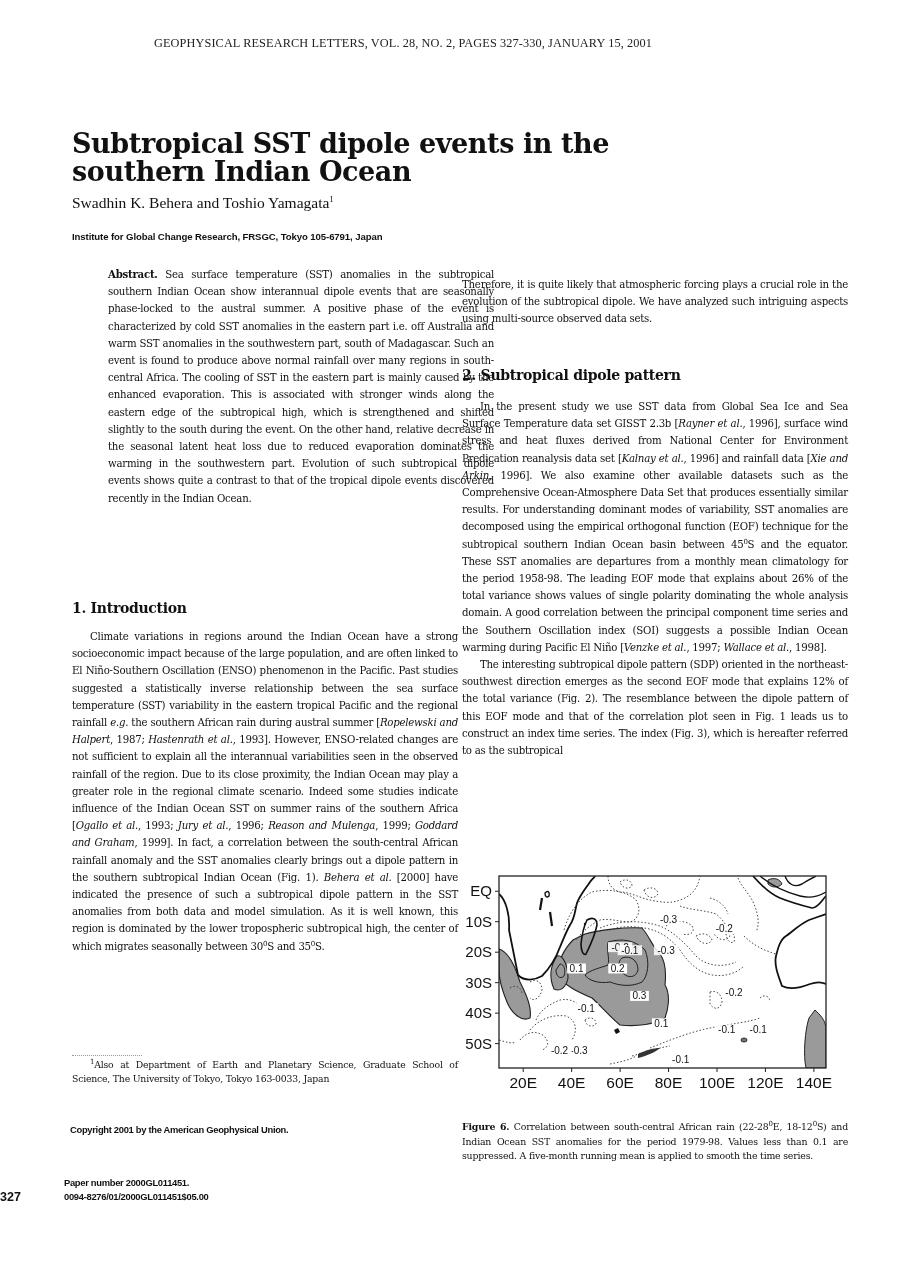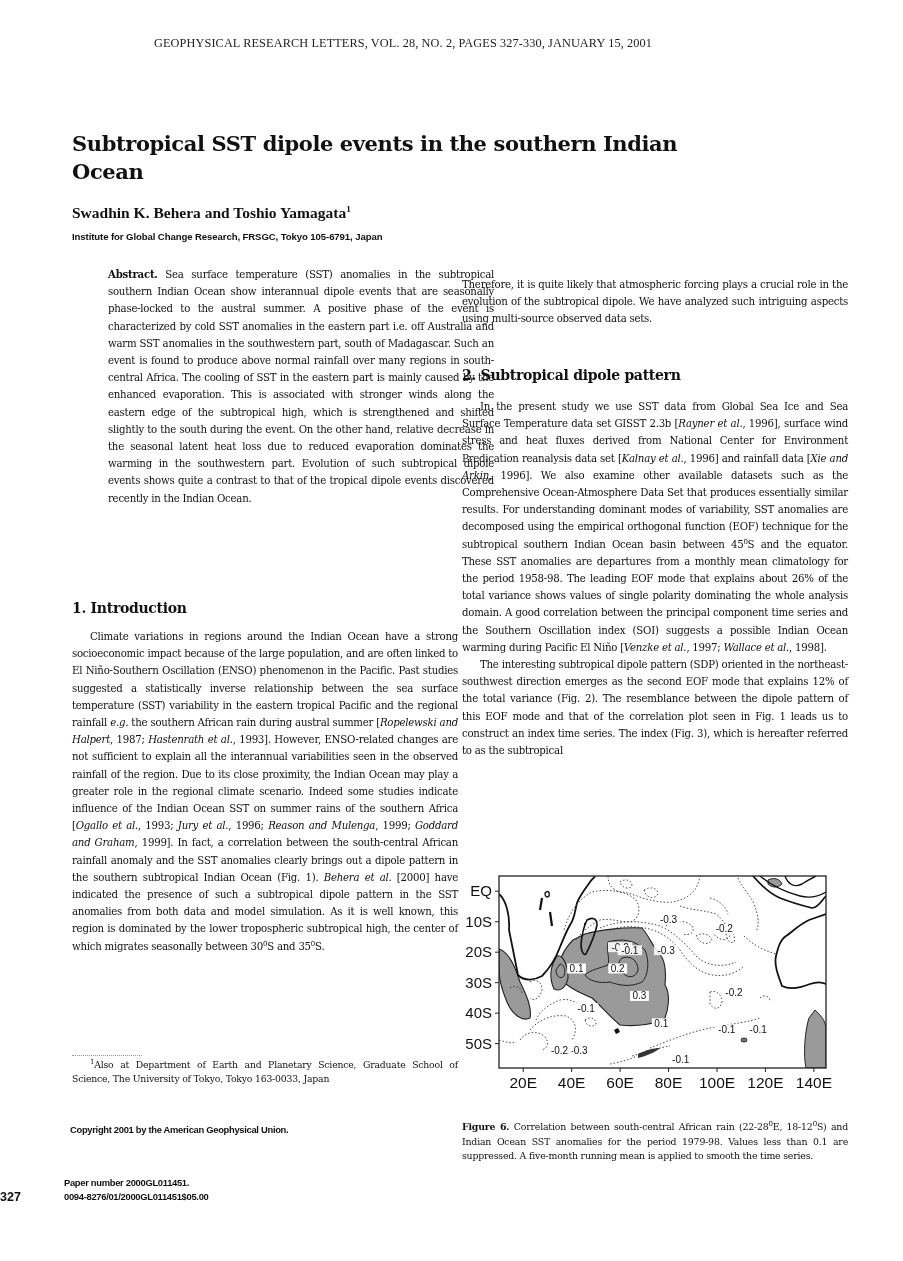--- a/index.html
+++ b/index.html
@@ -1,22 +1,22 @@
 <!DOCTYPE html>
 <html><head>
 <meta charset="utf-8">
 <style>
   html, body { margin: 0; padding: 0; background: #fff; }
   body { width: 903px; height: 1261px; position: relative; overflow: hidden; color: #111;
          font-family: "DejaVu Serif", serif; }
   .running-head { position: absolute; top: 36px; left: 0; width: 806px; text-align: center;
                   font-family: "Liberation Serif", serif; font-size: 12.3px; letter-spacing: 0.1px; color: #222; }
   .title { position: absolute; left: 72px; top: 130px; width: 640px;
-           font-family: "DejaVu Serif", serif; font-weight: bold; font-size: 21px; line-height: 28px; letter-spacing: -0.4px; }
-  .authors { position: absolute; left: 72px; top: 204px; font-family: "Liberation Serif", serif; font-size: 15.5px; font-weight: bold; }
+           font-family: "DejaVu Serif", serif; font-weight: bold; font-size: 27px; line-height: 28px; letter-spacing: -0.4px; }
+  .authors { position: absolute; left: 72px; top: 194px; font-family: "Liberation Serif", serif; font-size: 15.5px; }
   .authors sup { font-size: 9px; }
   .affil { position: absolute; left: 72px; top: 231px; font-family: "Liberation Sans", sans-serif; font-size: 9.6px; font-weight: bold; letter-spacing: -0.1px; text-align: right; }
 
   .col { position: absolute; width: 386px; font-family: "DejaVu Serif", serif; font-size: 10.2px; line-height: 17.2px;
          text-align: justify; letter-spacing: -0.25px; }
   .col p { margin: 0; }
   .col .indent { text-indent: 18px; }
   .col b { font-weight: bold; }
   .col i { font-style: italic; }
   .sec-head { font-family: "DejaVu Serif", serif; font-weight: bold; font-size: 14px; margin: 0; letter-spacing: -0.3px; }

